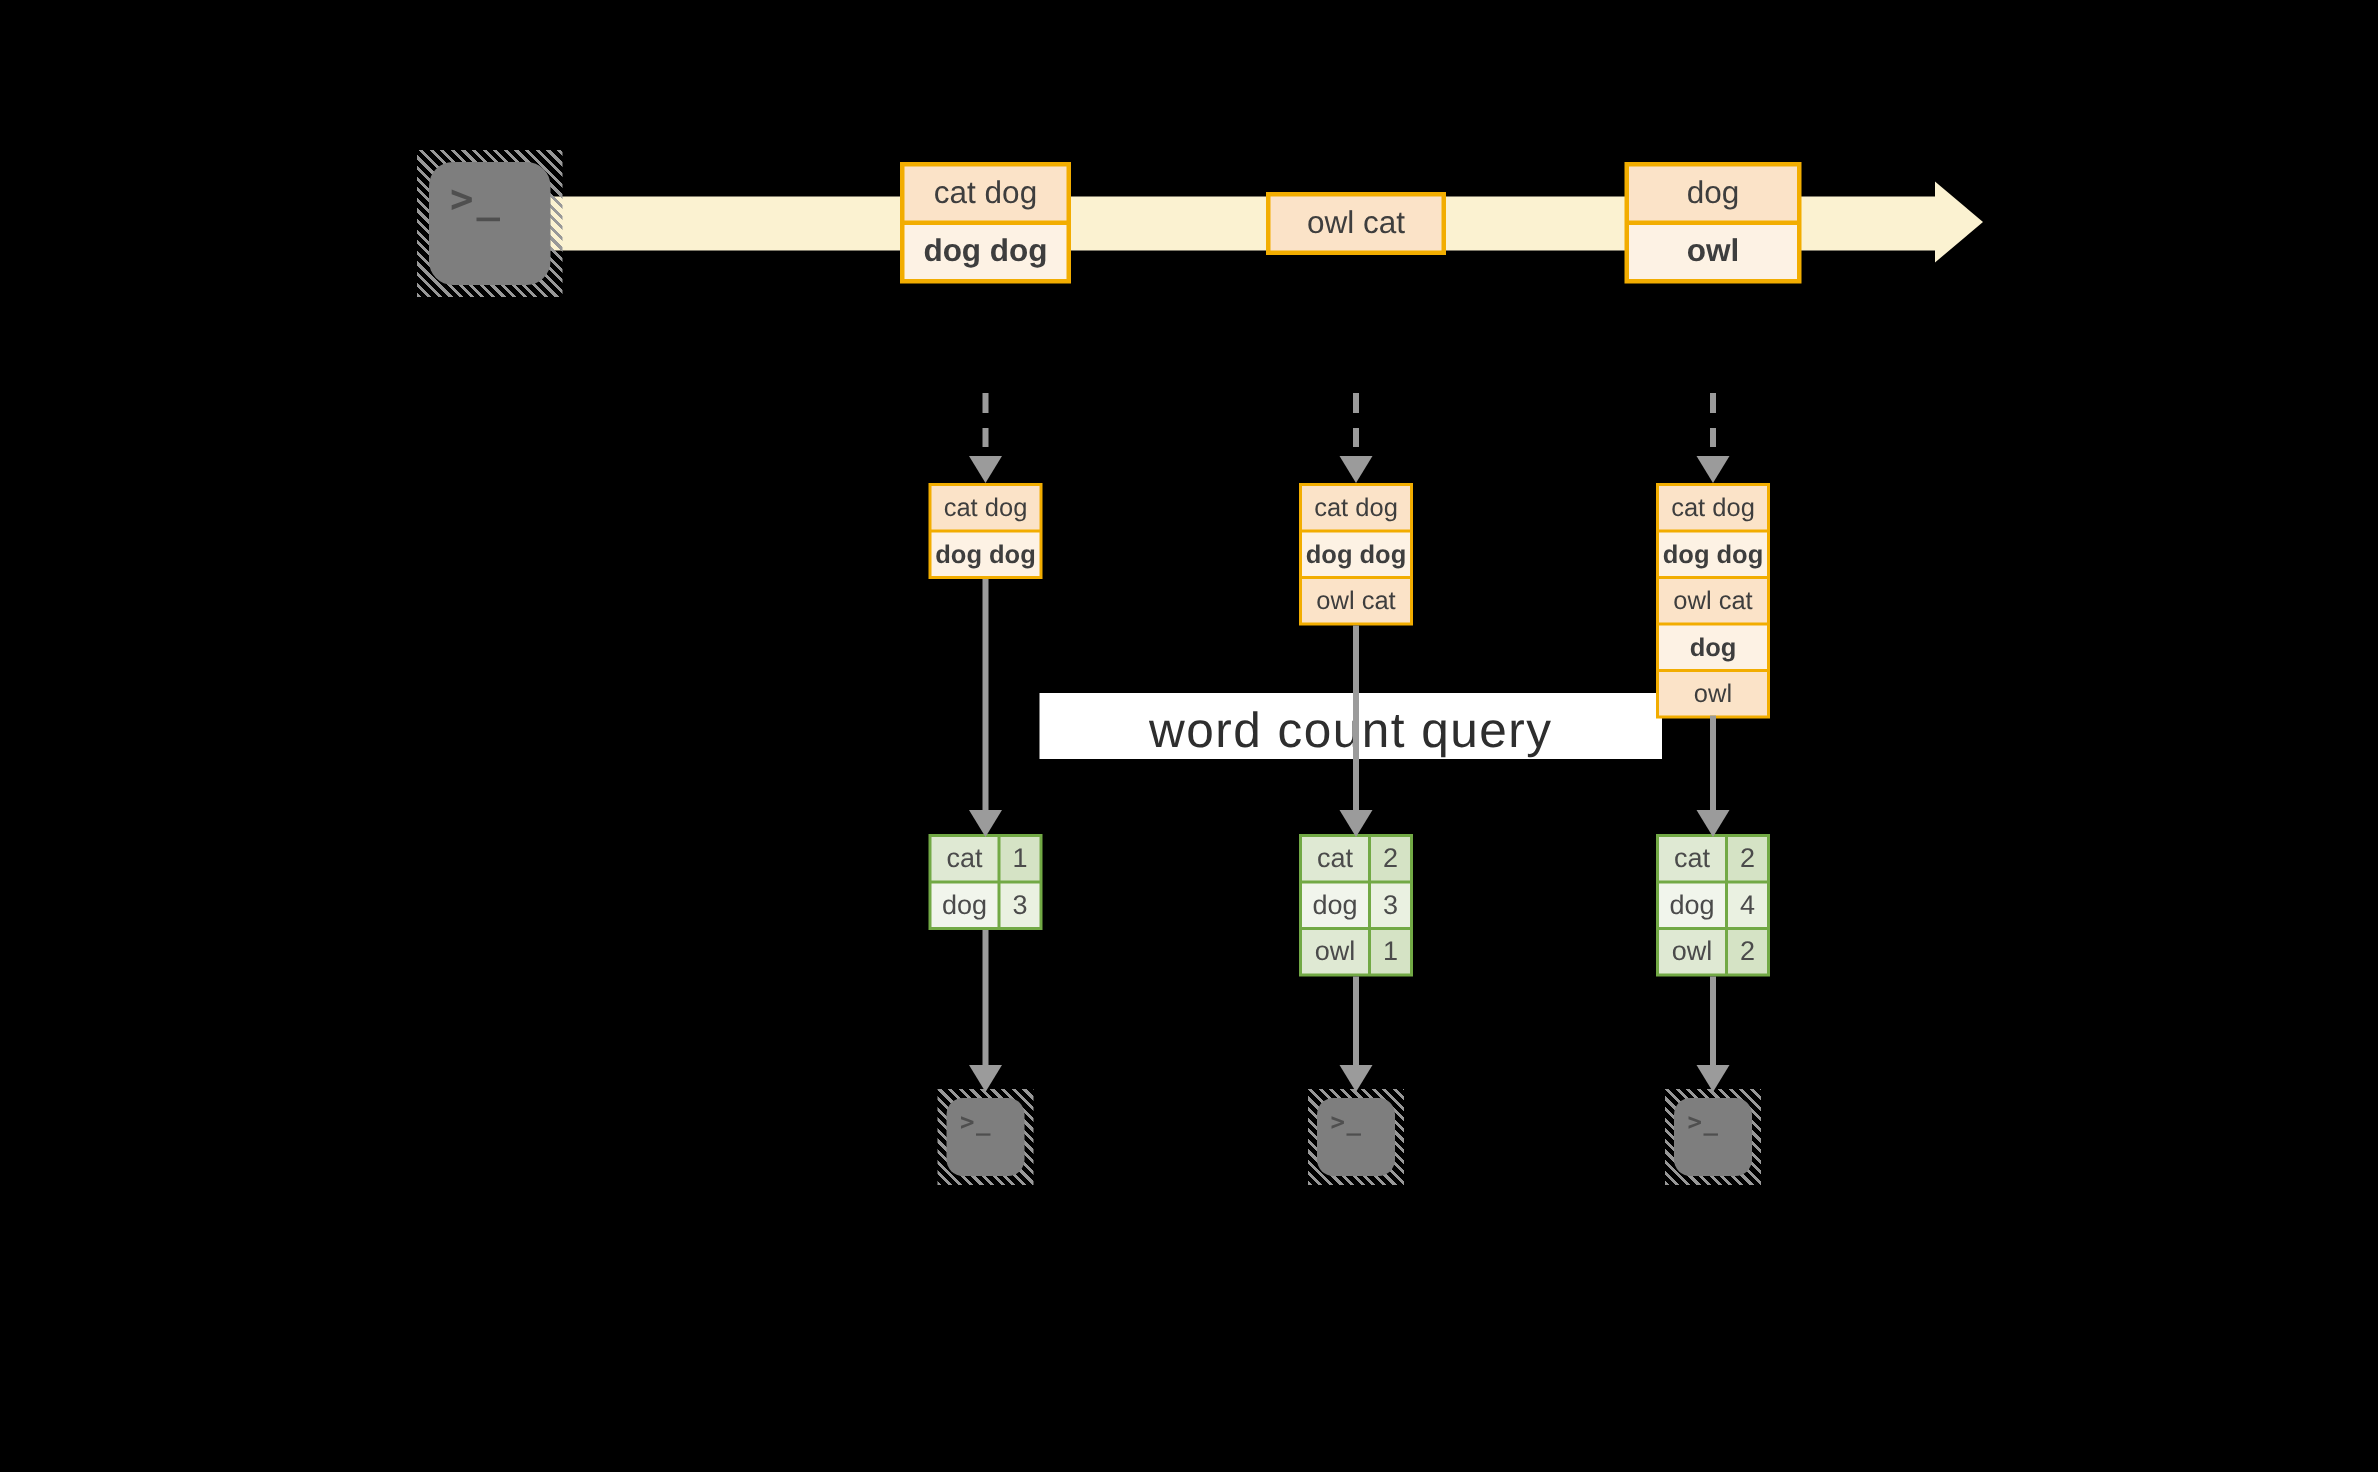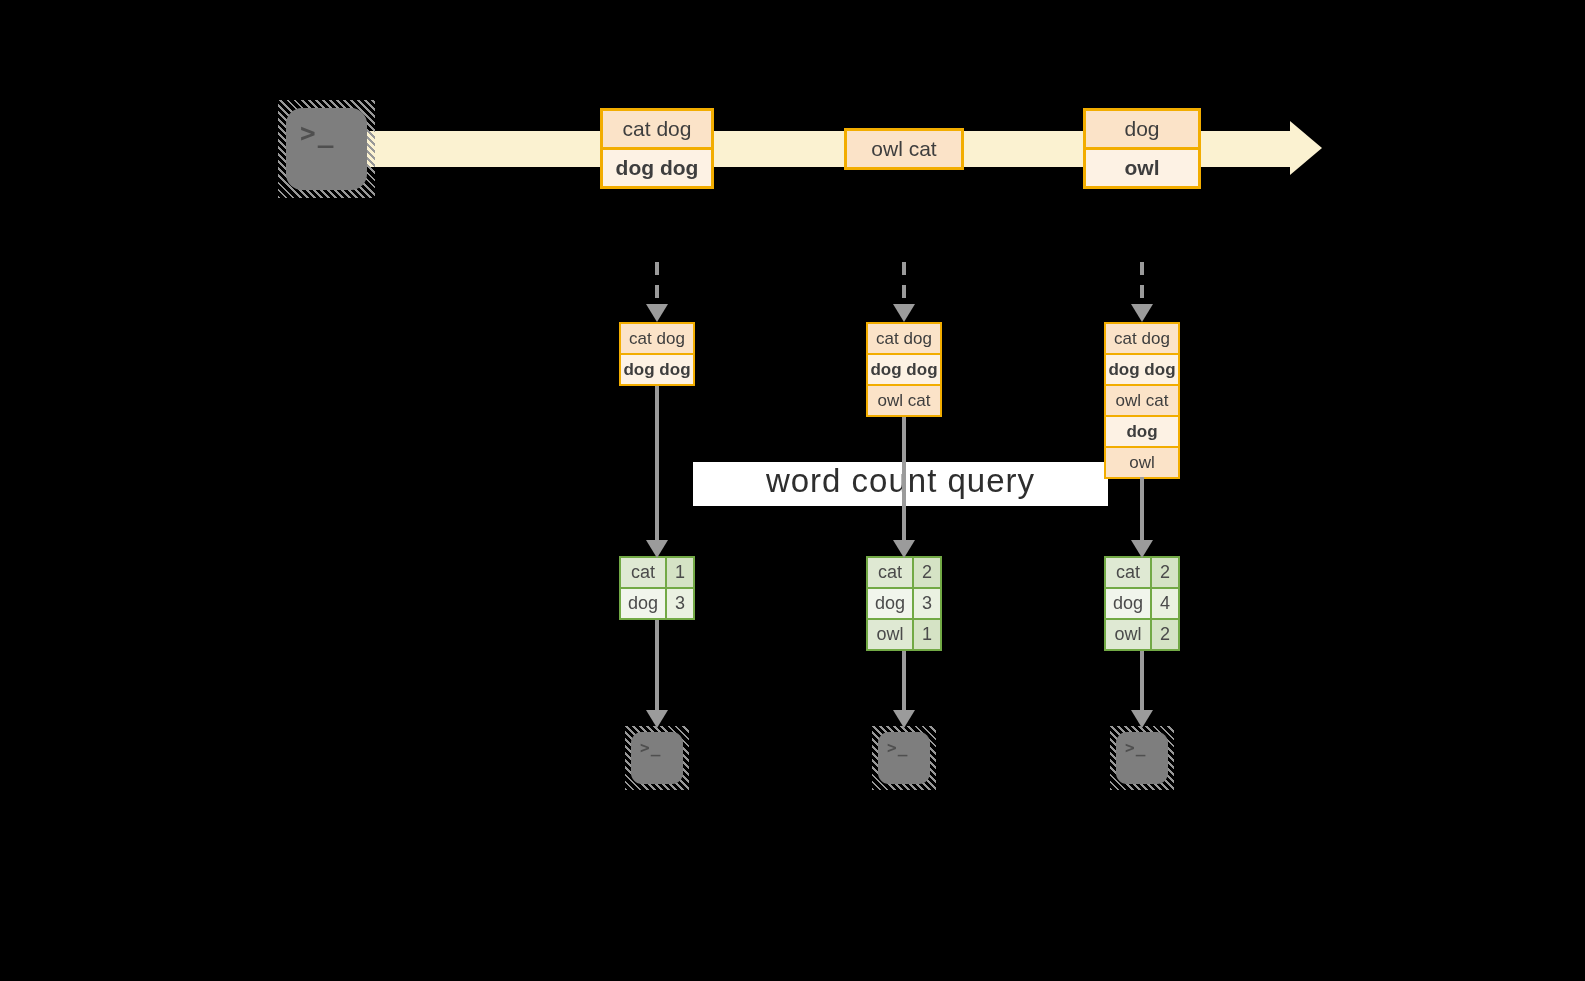--- a/index.html
+++ b/index.html
@@ -35,21 +35,21 @@
               color:var(--textdark);font-size:17px;}
   .f-peach{background:var(--peach);} .f-cream{background:var(--cream);font-weight:bold;}
 
   
   .vdash{width:4px;background:repeating-linear-gradient(to bottom,var(--arrow) 0 13px,transparent 13px 23px);z-index:3;}
   .vline{width:4px;background:var(--arrow);z-index:3;}
   .ahead{width:0;height:0;border-left:11px solid transparent;border-right:11px solid transparent;
          border-top:18px solid var(--arrow);z-index:3;}
 
   
-  .query{background:var(--white);display:flex;align-items:flex-start;justify-content:center;z-index:1;}
+  .query{background:var(--white);display:flex;align-items:flex-end;justify-content:center;z-index:1;}
   .query span{color:#2e2e2e;font-size:33px;font-weight:300;letter-spacing:1px;}
 
   
   .gtable{background:var(--green);display:grid;grid-template-columns:44px 26px;gap:2px;padding:2px;z-index:2;box-sizing:border-box;}
   .cell{height:29px;display:flex;align-items:center;justify-content:center;color:#4b4b4b;font-size:18px;}
   .cw-odd{background:var(--gcell);text-align:right;} .cn-odd{background:var(--gcellnum);}
   .cw-even{background:var(--gcelllight);} .cn-even{background:var(--gcellnumlight);}
 </style>
 </head>
 <body>

